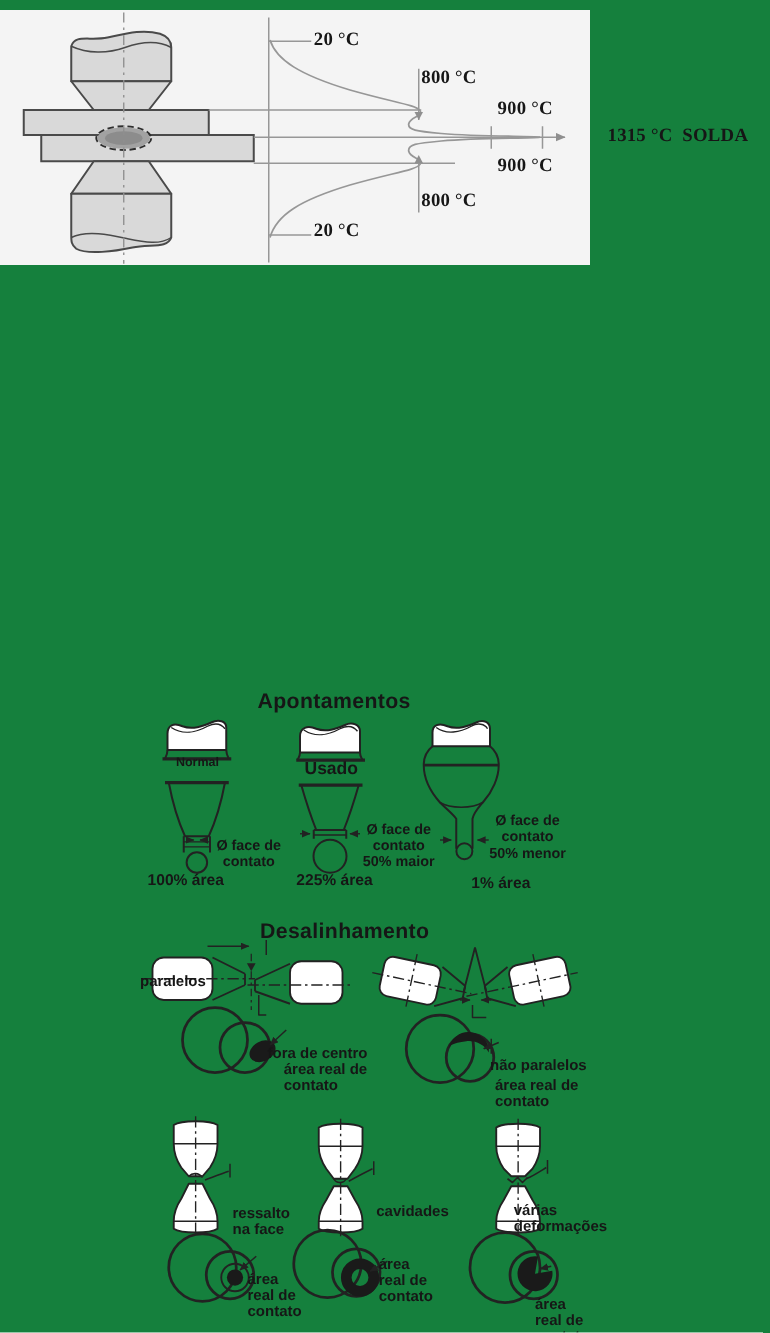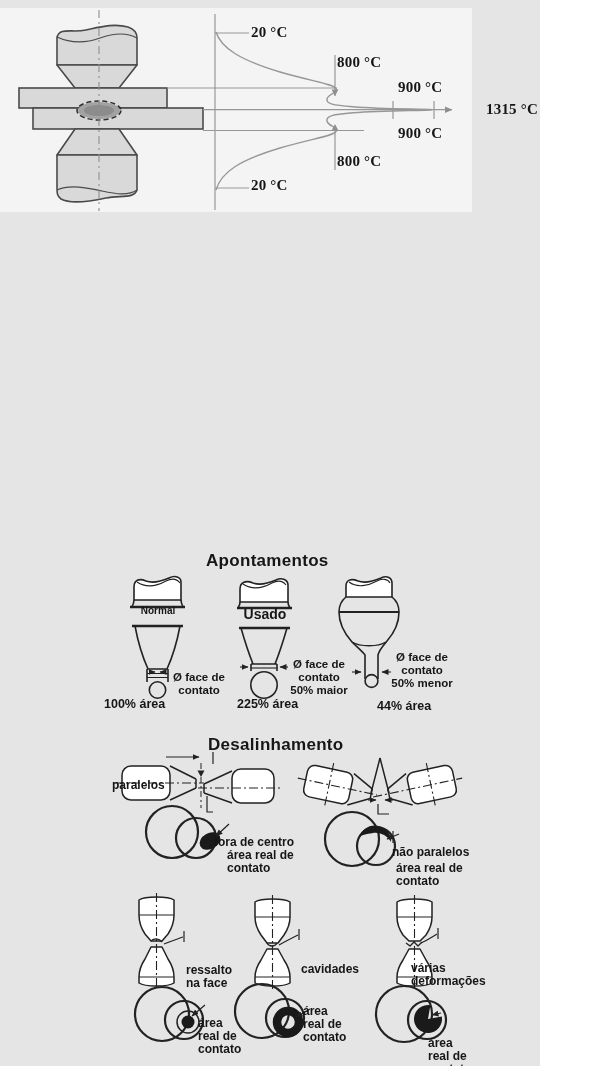--- a/index.html
+++ b/index.html
@@ -1,16 +1,16 @@
 <!DOCTYPE html>
 <html><head>
 <meta charset="utf-8">
 <style>
   html,body{margin:0;padding:0;background:#ffffff;}
-  .page{position:relative;width:540px;height:1066px;background:#e5e5e5;overflow:hidden;
+  .page{position:relative;width:616px;height:1066px;background:#15803d;overflow:hidden;
         font-family:"Liberation Sans",sans-serif;}
   .art{position:absolute;left:0;top:0;width:616px;height:1066px;}
   .lbl{position:absolute;color:#161616;line-height:1.08;white-space:pre-line;}
   .serif{font-family:"Liberation Serif",serif;font-weight:700;font-size:15px;letter-spacing:.2px;}
   .sans{font-family:"Liberation Sans",sans-serif;font-weight:700;}
   .t17{font-size:17px;letter-spacing:.3px;}
   .t14{font-size:14px;}
   .t135{font-size:10px;}
   .t125{font-size:12.5px;}
   .t12{font-size:12px;margin-top:36px;}
@@ -245,23 +245,23 @@
 
   <div class="lbl sans t115 ctr" style="left:163px;top:671px;width:72px">Ø face de
 contato</div>
   <div class="lbl sans t115 ctr" style="left:281px;top:658px;width:76px">Ø face de
 contato
 50% maior</div>
   <div class="lbl sans t115 ctr" style="left:382px;top:651px;width:80px">Ø face de
 contato
 50% menor</div>
 
-  <div class="lbl sans t125" style="left:104px;top:698px">100% área</div>
+  <div class="lbl sans t125" style="left:118px;top:698px">100% área</div>
   <div class="lbl sans t125" style="left:237px;top:698px">225% área</div>
-  <div class="lbl sans t125" style="left:377px;top:700px">44% área</div>
+  <div class="lbl sans t125" style="left:377px;top:700px">1% área</div>
 
   <div class="lbl sans t17" style="left:208px;top:736px">Desalinhamento</div>
   <div class="lbl sans t12" style="left:112px;top:743px">paralelos</div>
   <div class="lbl sans t12" style="left:214px;top:800px">fora de centro</div>
   <div class="lbl sans t12" style="left:227px;top:813px;width:84px">área real de
 contato</div>
   <div class="lbl sans t12" style="left:392px;top:810px">não paralelos</div>
   <div class="lbl sans t12" style="left:396px;top:826px;width:84px">área real de
 contato</div>
 

